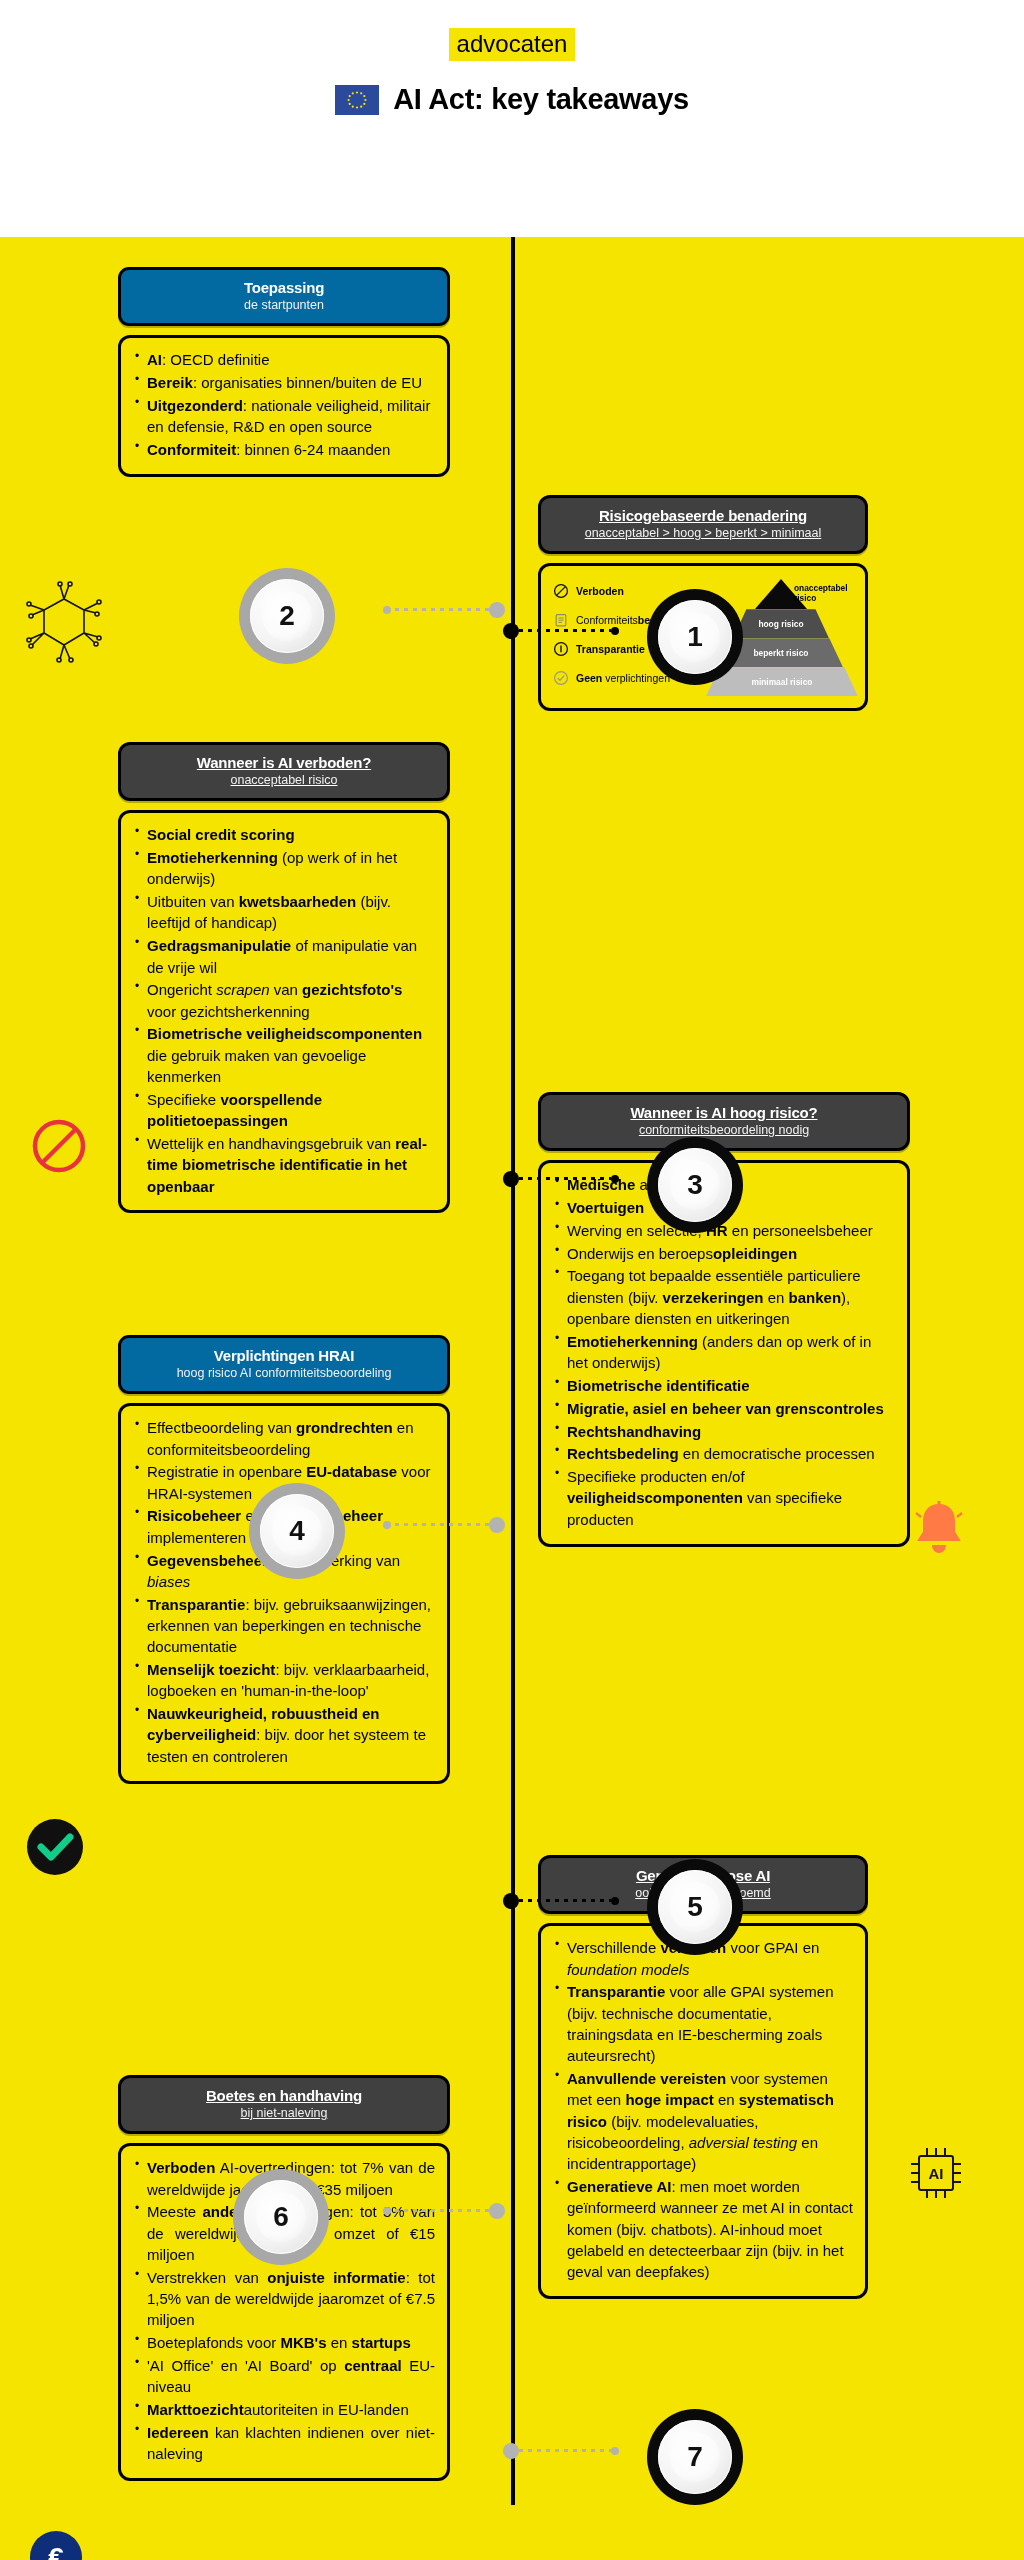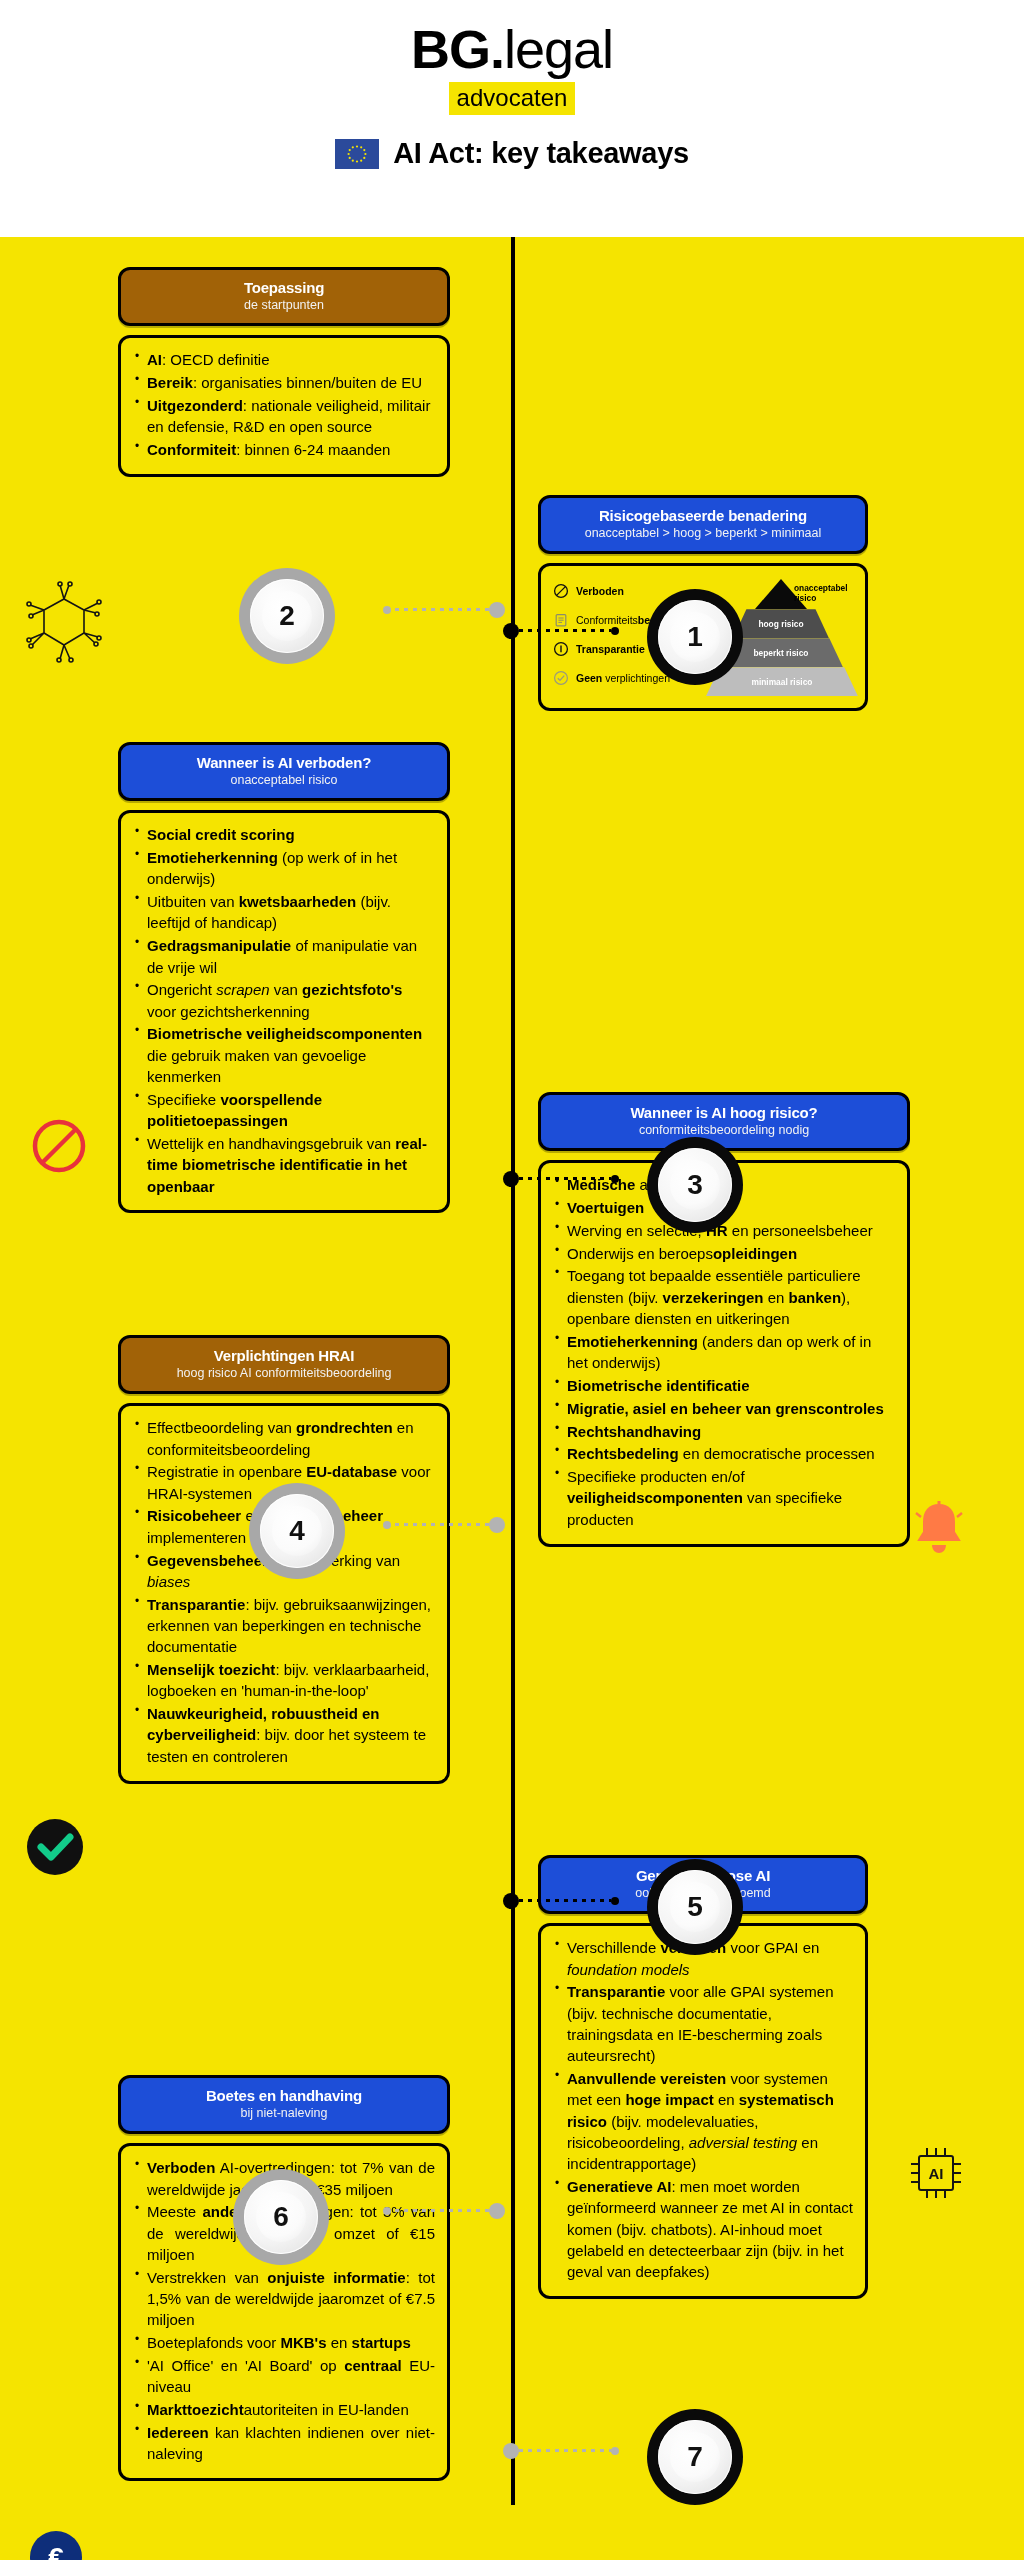--- a/index.html
+++ b/index.html
@@ -80,22 +80,22 @@
   
   .block { position: absolute; }
   .head-bar {
     border: 3px solid #000;
     border-radius: 12px;
     text-align: center;
     padding: 9px 10px 10px 10px;
     color: #fff;
     box-shadow: 0 2px 0 rgba(0,0,0,0.25);
   }
-  .head-bar.black { background: #a16207; }
-  .head-bar.gray  { background: #1d4ed8; }
+  .head-bar.black { background: #0369a1; border-radius: 11px; }
+  .head-bar.gray  { background: #404040; text-decoration: underline; }
   .head-bar .h-title {
     font-size: 15px; font-weight: 700; line-height: 1.15; letter-spacing: -0.2px;
   }
   .head-bar .h-sub {
     font-size: 12.5px; font-weight: 400; line-height: 1.2; margin-top: 2px; color: #f2f2f2;
   }
   .body-box {
     border: 3px solid #000;
     border-radius: 12px;
     background: #F5E400;
@@ -182,23 +182,20 @@
   .pyr-note { position: absolute; right: -4px; top: 4px; font-size: 8.4px; font-weight: 700; line-height: 1.2; text-align: left; width: 66px; color:#000; }
 
   
   .side-ico { position: absolute; z-index: 3; }
 </style>
 </head>
 <body>
 
 <div class="header">
   <div class="logo-wrap">
-    <div class="logo-main">
-      <span class="bg">BG</span><span class="bg">.</span><span class="legal">legal</span>
-    </div>
     <div style="text-align:center;">
       <span class="logo-sub">advocaten</span>
     </div>
   </div>
   <div class="title-row">
     <span class="eu-flag">
       <svg class="stars" viewBox="0 0 44 30">
         <g fill="#F5E400">
           <circle cx="22" cy="7.5" r="1.1"></circle>
             <circle cx="26.2" cy="8.3" r="1.1"></circle>

